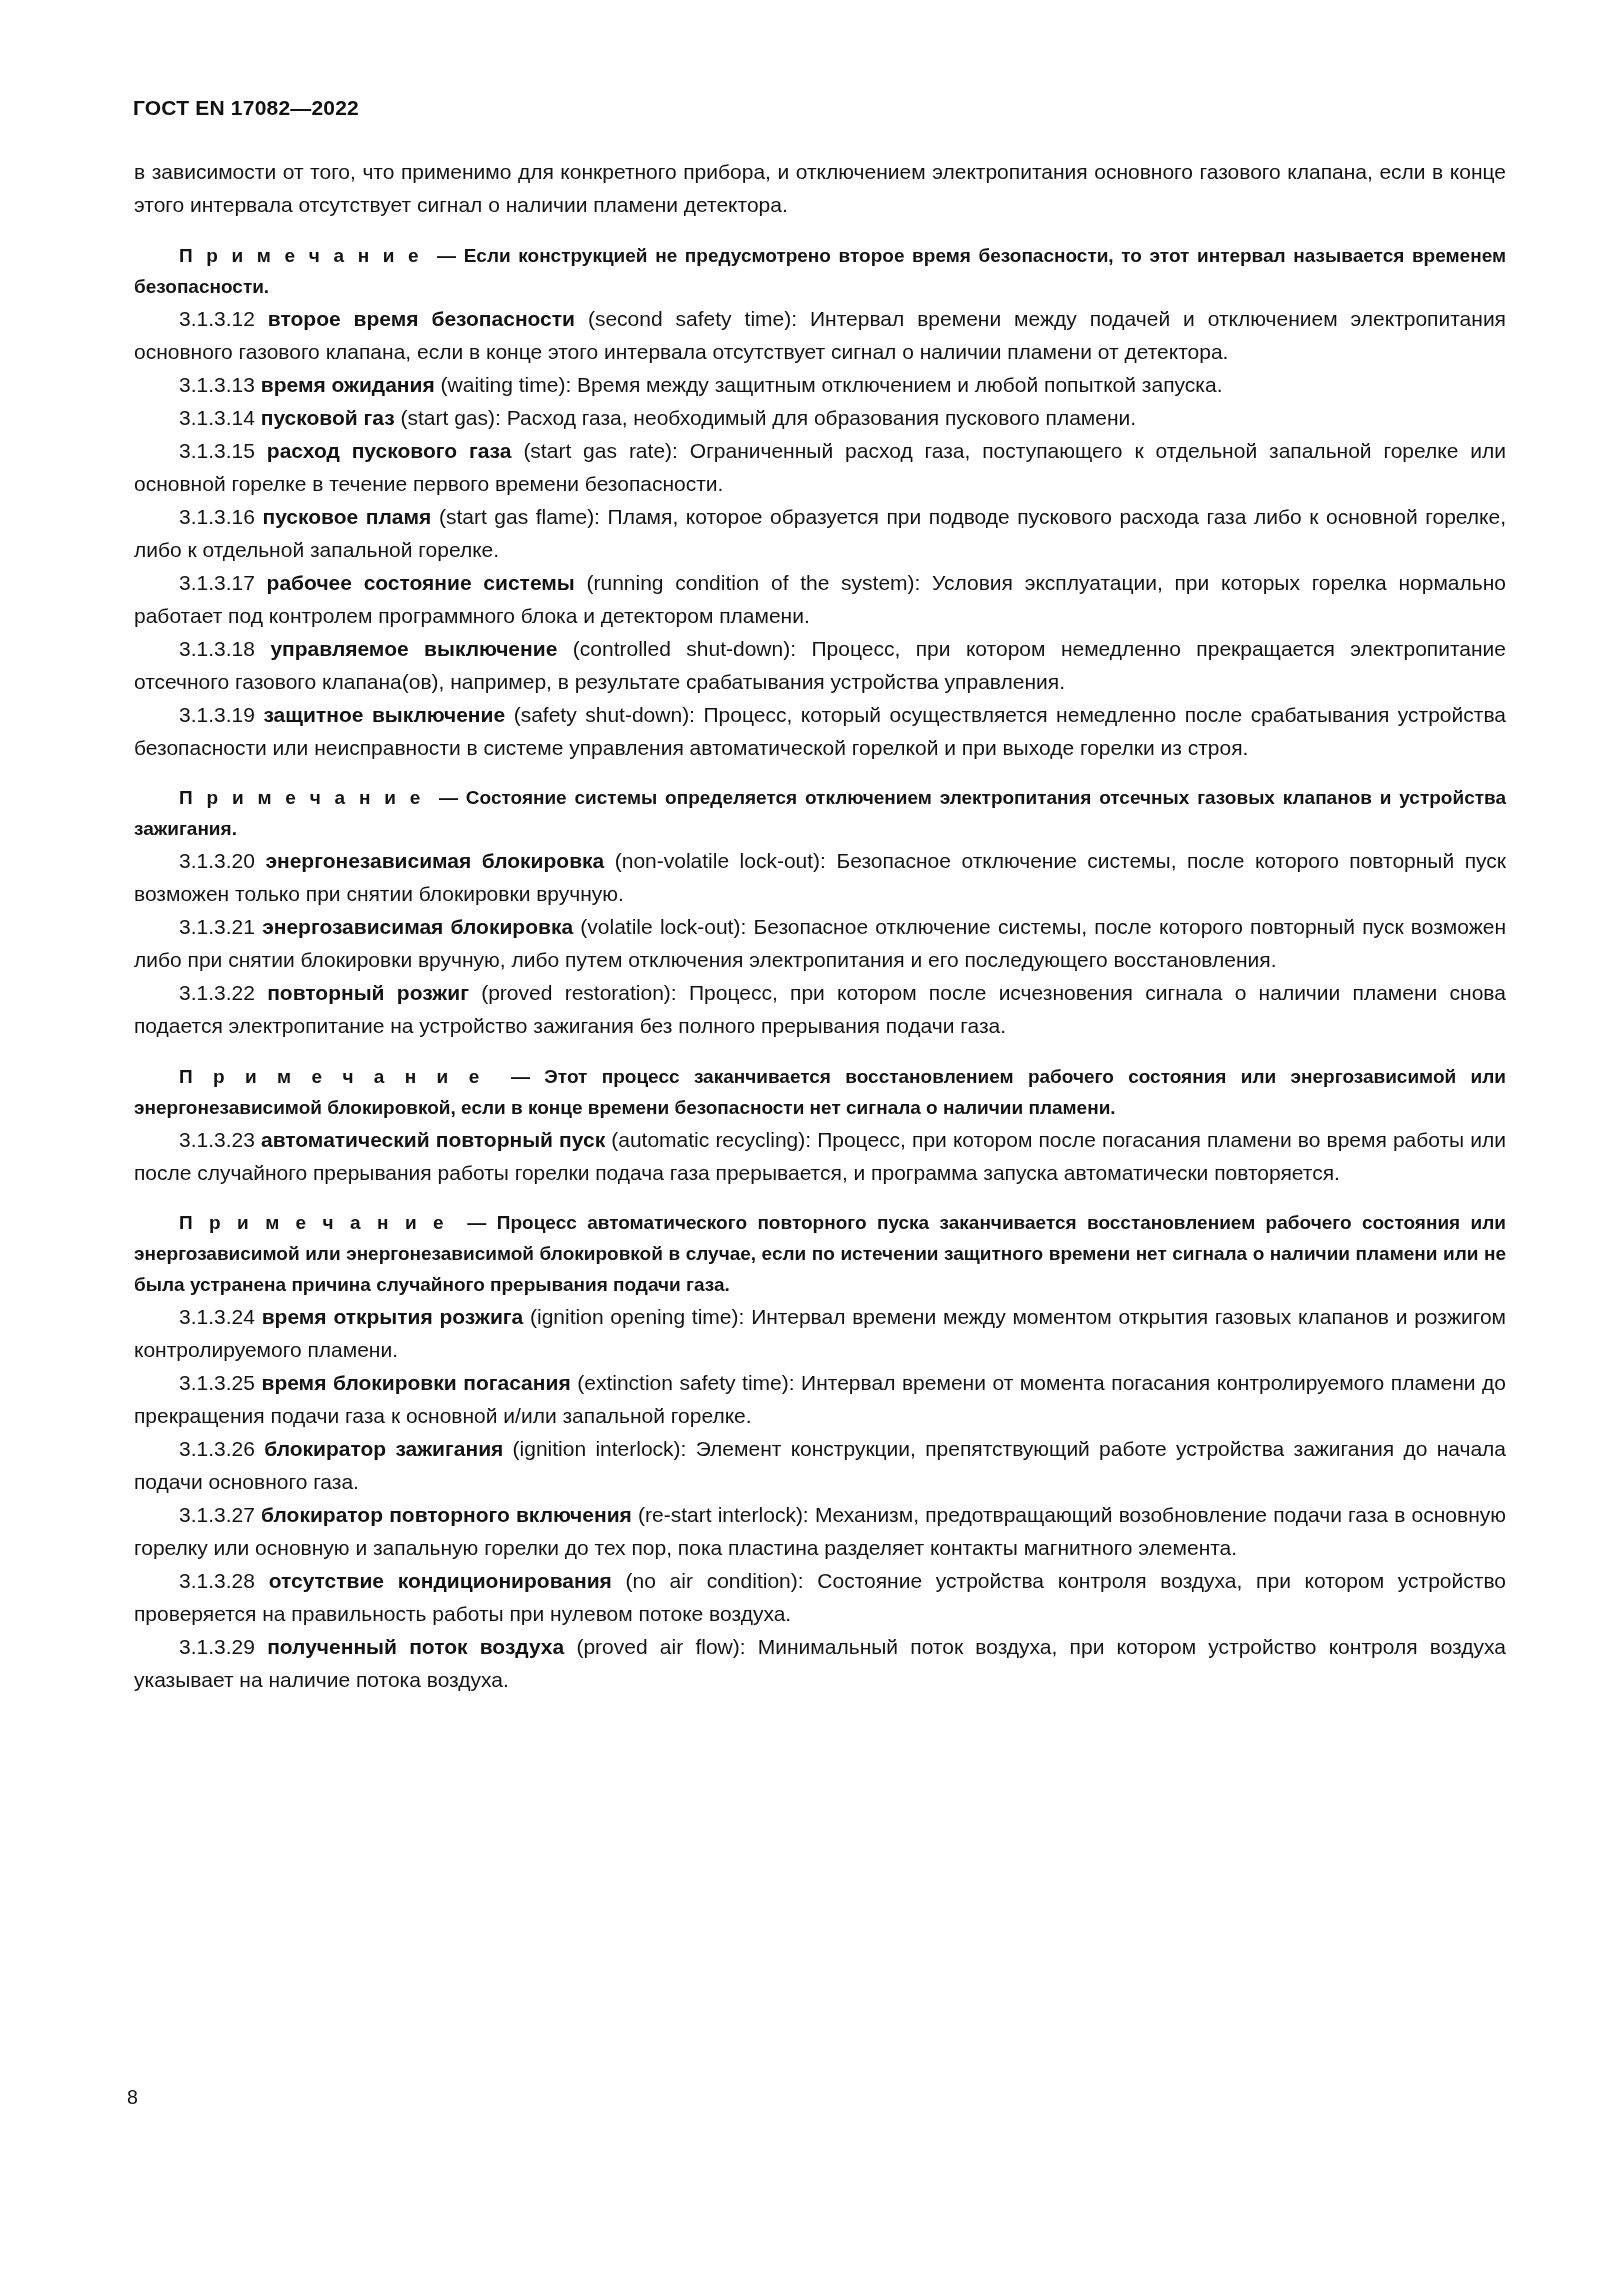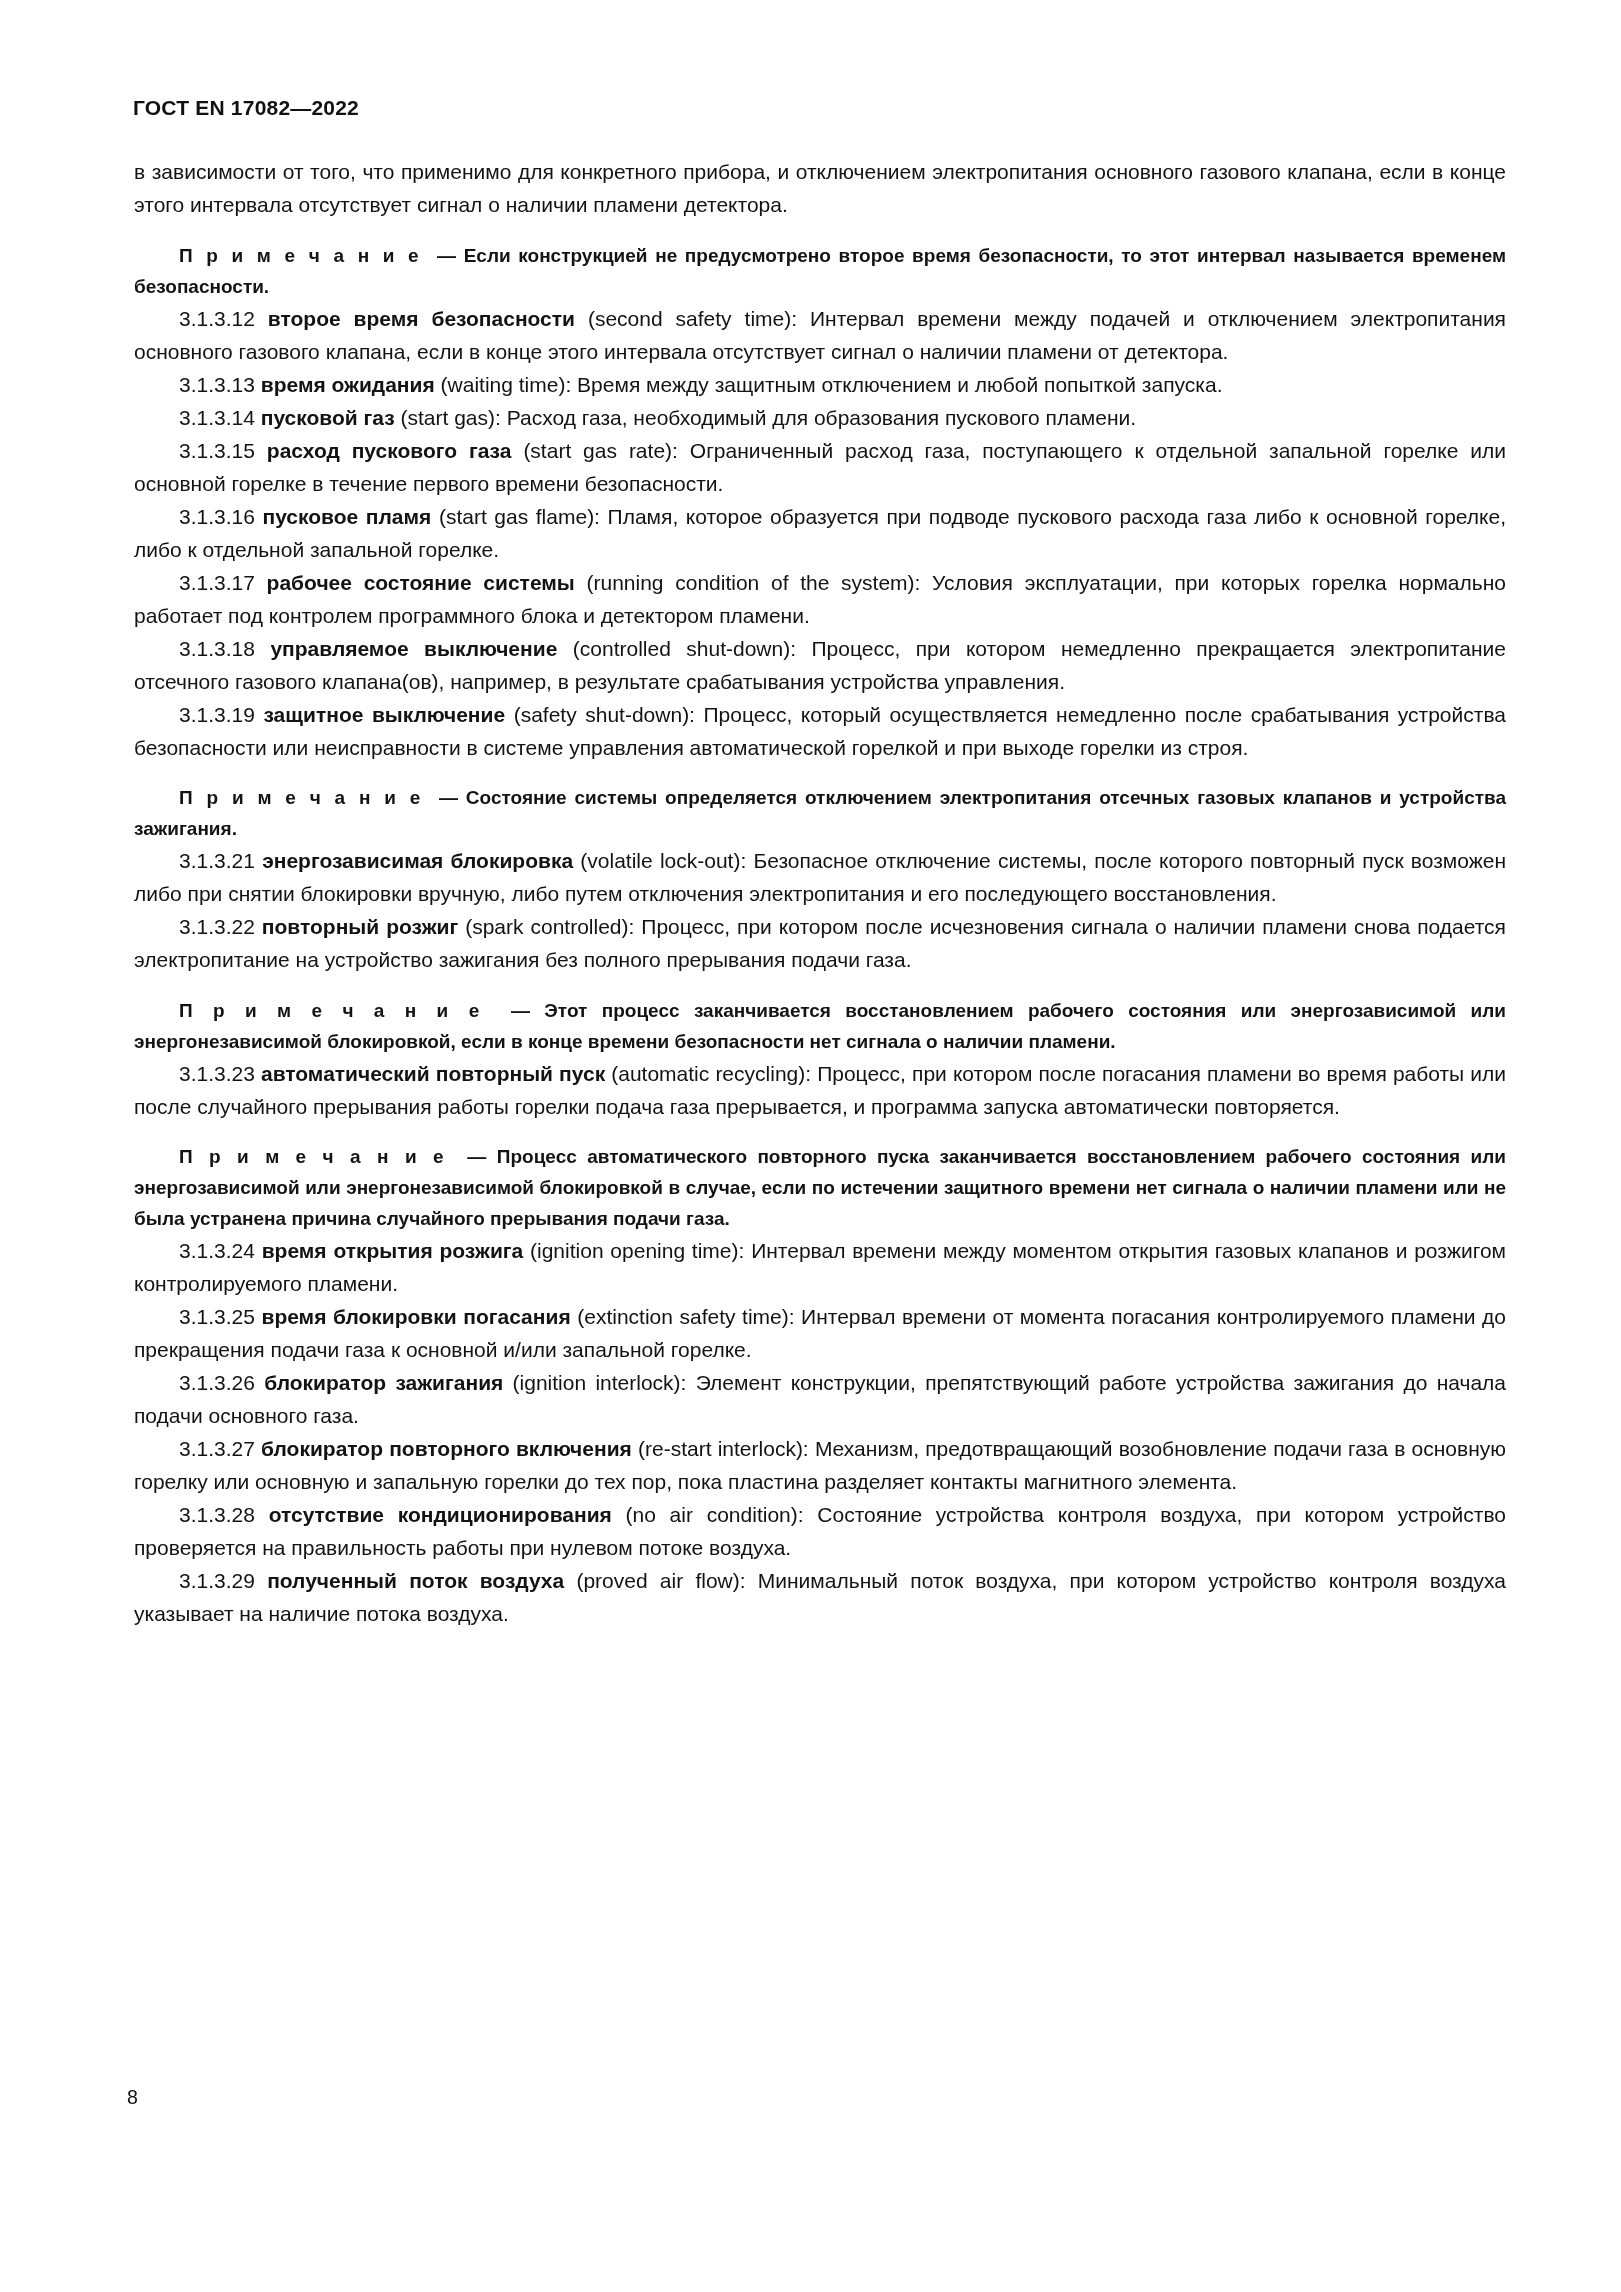--- a/index.html
+++ b/index.html
@@ -95,24 +95,25 @@
     <p class="clause"><span>3.1.3.16</span> <b>пусковое пламя</b> <span>(start gas flame):</span><span> Пламя, которое образуется при подводе пускового рас­хода газа либо к основной горелке, либо к отдельной запальной горелке.</span></p>
 
     <p class="clause"><span>3.1.3.17</span> <b>рабочее состояние системы</b> <span>(running condition of the system):</span><span> Условия эксплуатации, при которых горелка нормально работает под контролем программного блока и детектором пламени.</span></p>
 
     <p class="clause"><span>3.1.3.18</span> <b>управляемое выключение</b> <span>(controlled shut-down):</span><span> Процесс, при котором немедленно прекращается электропитание отсечного газового клапана(ов), например, в результате срабатывания устройства управления.</span></p>
 
     <p class="clause"><span>3.1.3.19</span> <b>защитное выключение</b> <span>(safety shut-down):</span><span> Процесс, который осуществляется немедлен­но после срабатывания устройства безопасности или неисправности в системе управления автомати­ческой горелкой и при выходе горелки из строя.</span></p>
 
     <p class="note gap-note-before gap-note-after"><span class="sp">П р и м е ч а н и е</span>&nbsp; <span>—</span> <span>Состояние системы определяется отключением электропитания отсечных газовых кла­панов и устройства зажигания.</span></p>
 
+    <p class="clause"><span>3.1.3.20</span> <b>энергонезависимая блокировка</b> <span>(non-volatile lock-out):</span><span> Безопасное отключение системы, после которого повторный пуск возможен только при снятии блокировки вручную.</span></p>
 
     <p class="clause"><span>3.1.3.21</span> <b>энергозависимая блокировка</b> <span>(volatile lock-out):</span><span> Безопасное отключение системы, по­сле которого повторный пуск возможен либо при снятии блокировки вручную, либо путем отключения электропитания и его последующего восстановления.</span></p>
 
-    <p class="clause"><span>3.1.3.22</span> <b>повторный розжиг</b> <span>(spark controlled):</span><span> Процесс, при котором после исчезновения сигнала о наличии пламени снова подается электропитание на устройство зажигания без полного прерывания подачи газа.</span></p>
+    <p class="clause"><span>3.1.3.22</span> <b>повторный розжиг</b> <span>(proved restoration):</span><span> Процесс, при котором после исчезновения сигнала о наличии пламени снова подается электропитание на устройство зажигания без полного прерывания подачи газа.</span></p>
 
     <p class="note gap-note-before gap-note-after"><span class="sp">П р и м е ч а н и е</span>&nbsp; <span>—</span> <span>Этот процесс заканчивается восстановлением рабочего состояния или энергозависи­мой или энергонезависимой блокировкой, если в конце времени безопасности нет сигнала о наличии пламени.</span></p>
 
     <p class="clause"><span>3.1.3.23</span> <b>автоматический повторный пуск</b> <span>(automatic recycling):</span><span> Процесс, при котором после по­гасания пламени во время работы или после случайного прерывания работы горелки подача газа пре­рывается, и программа запуска автоматически повторяется.</span></p>
 
     <p class="note gap-note-before gap-note-after"><span class="sp">П р и м е ч а н и е</span>&nbsp; <span>—</span> <span>Процесс автоматического повторного пуска заканчивается восстановлением рабочего состояния или энергозависимой или энергонезависимой блокировкой в случае, если по истечении защитного вре­мени нет сигнала о наличии пламени или не была устранена причина случайного прерывания подачи газа.</span></p>
 
     <p class="clause"><span>3.1.3.24</span> <b>время открытия розжига</b> <span>(ignition opening time):</span><span> Интервал времени между моментом от­крытия газовых клапанов и розжигом контролируемого пламени.</span></p>
 
     <p class="clause"><span>3.1.3.25</span> <b>время блокировки погасания</b> <span>(extinction safety time):</span><span> Интервал времени от момента по­гасания контролируемого пламени до прекращения подачи газа к основной и/или запальной горелке.</span></p>

